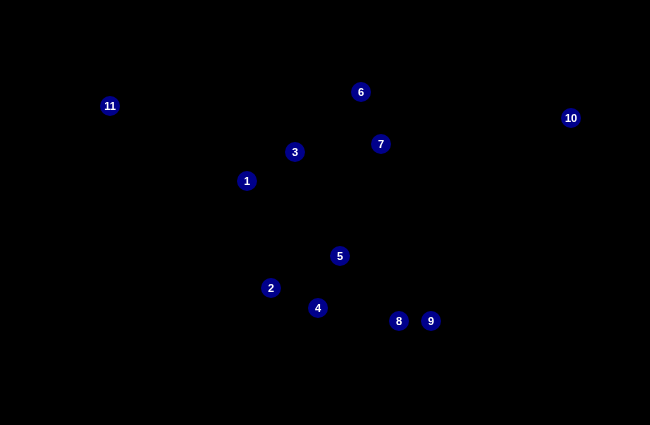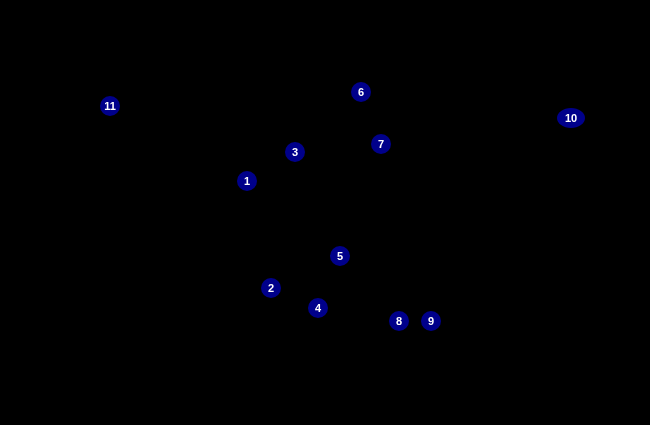--- a/index.html
+++ b/index.html
@@ -40,16 +40,16 @@
   <div id="marker-layer">
       <div class="marker" style="left: 247px; top: 181px; width: 20px; height: 20px; background: rgb(0, 0, 139); color: rgb(255, 255, 255);">1</div>
       <div class="marker" style="left: 271px; top: 288px; width: 20px; height: 20px; background: rgb(0, 0, 139); color: rgb(255, 255, 255);">2</div>
       <div class="marker" style="left: 295px; top: 152px; width: 20px; height: 20px; background: rgb(0, 0, 139); color: rgb(255, 255, 255);">3</div>
       <div class="marker" style="left: 318px; top: 308px; width: 20px; height: 20px; background: rgb(0, 0, 139); color: rgb(255, 255, 255);">4</div>
       <div class="marker" style="left: 340px; top: 256px; width: 20px; height: 20px; background: rgb(0, 0, 139); color: rgb(255, 255, 255);">5</div>
       <div class="marker" style="left: 361px; top: 92px; width: 20px; height: 20px; background: rgb(0, 0, 139); color: rgb(255, 255, 255);">6</div>
       <div class="marker" style="left: 381px; top: 144px; width: 20px; height: 20px; background: rgb(0, 0, 139); color: rgb(255, 255, 255);">7</div>
       <div class="marker" style="left: 399px; top: 321px; width: 20px; height: 20px; background: rgb(0, 0, 139); color: rgb(255, 255, 255);">8</div>
       <div class="marker" style="left: 431px; top: 321px; width: 20px; height: 20px; background: rgb(0, 0, 139); color: rgb(255, 255, 255);">9</div>
-      <div class="marker" style="left: 571px; top: 118px; width: 28px; height: 20px; background: rgb(0, 0, 139); color: rgb(255, 255, 255);">10</div>
+      <div class="marker" style="left: 571px; top: 118px; width: 20px; height: 20px; background: rgb(0, 0, 139); color: rgb(255, 255, 255);">10</div>
       <div class="marker" style="left: 110px; top: 106px; width: 20px; height: 20px; background: rgb(0, 0, 139); color: rgb(255, 255, 255);">11</div>
     </div>
 </div>
 
 </body></html>

